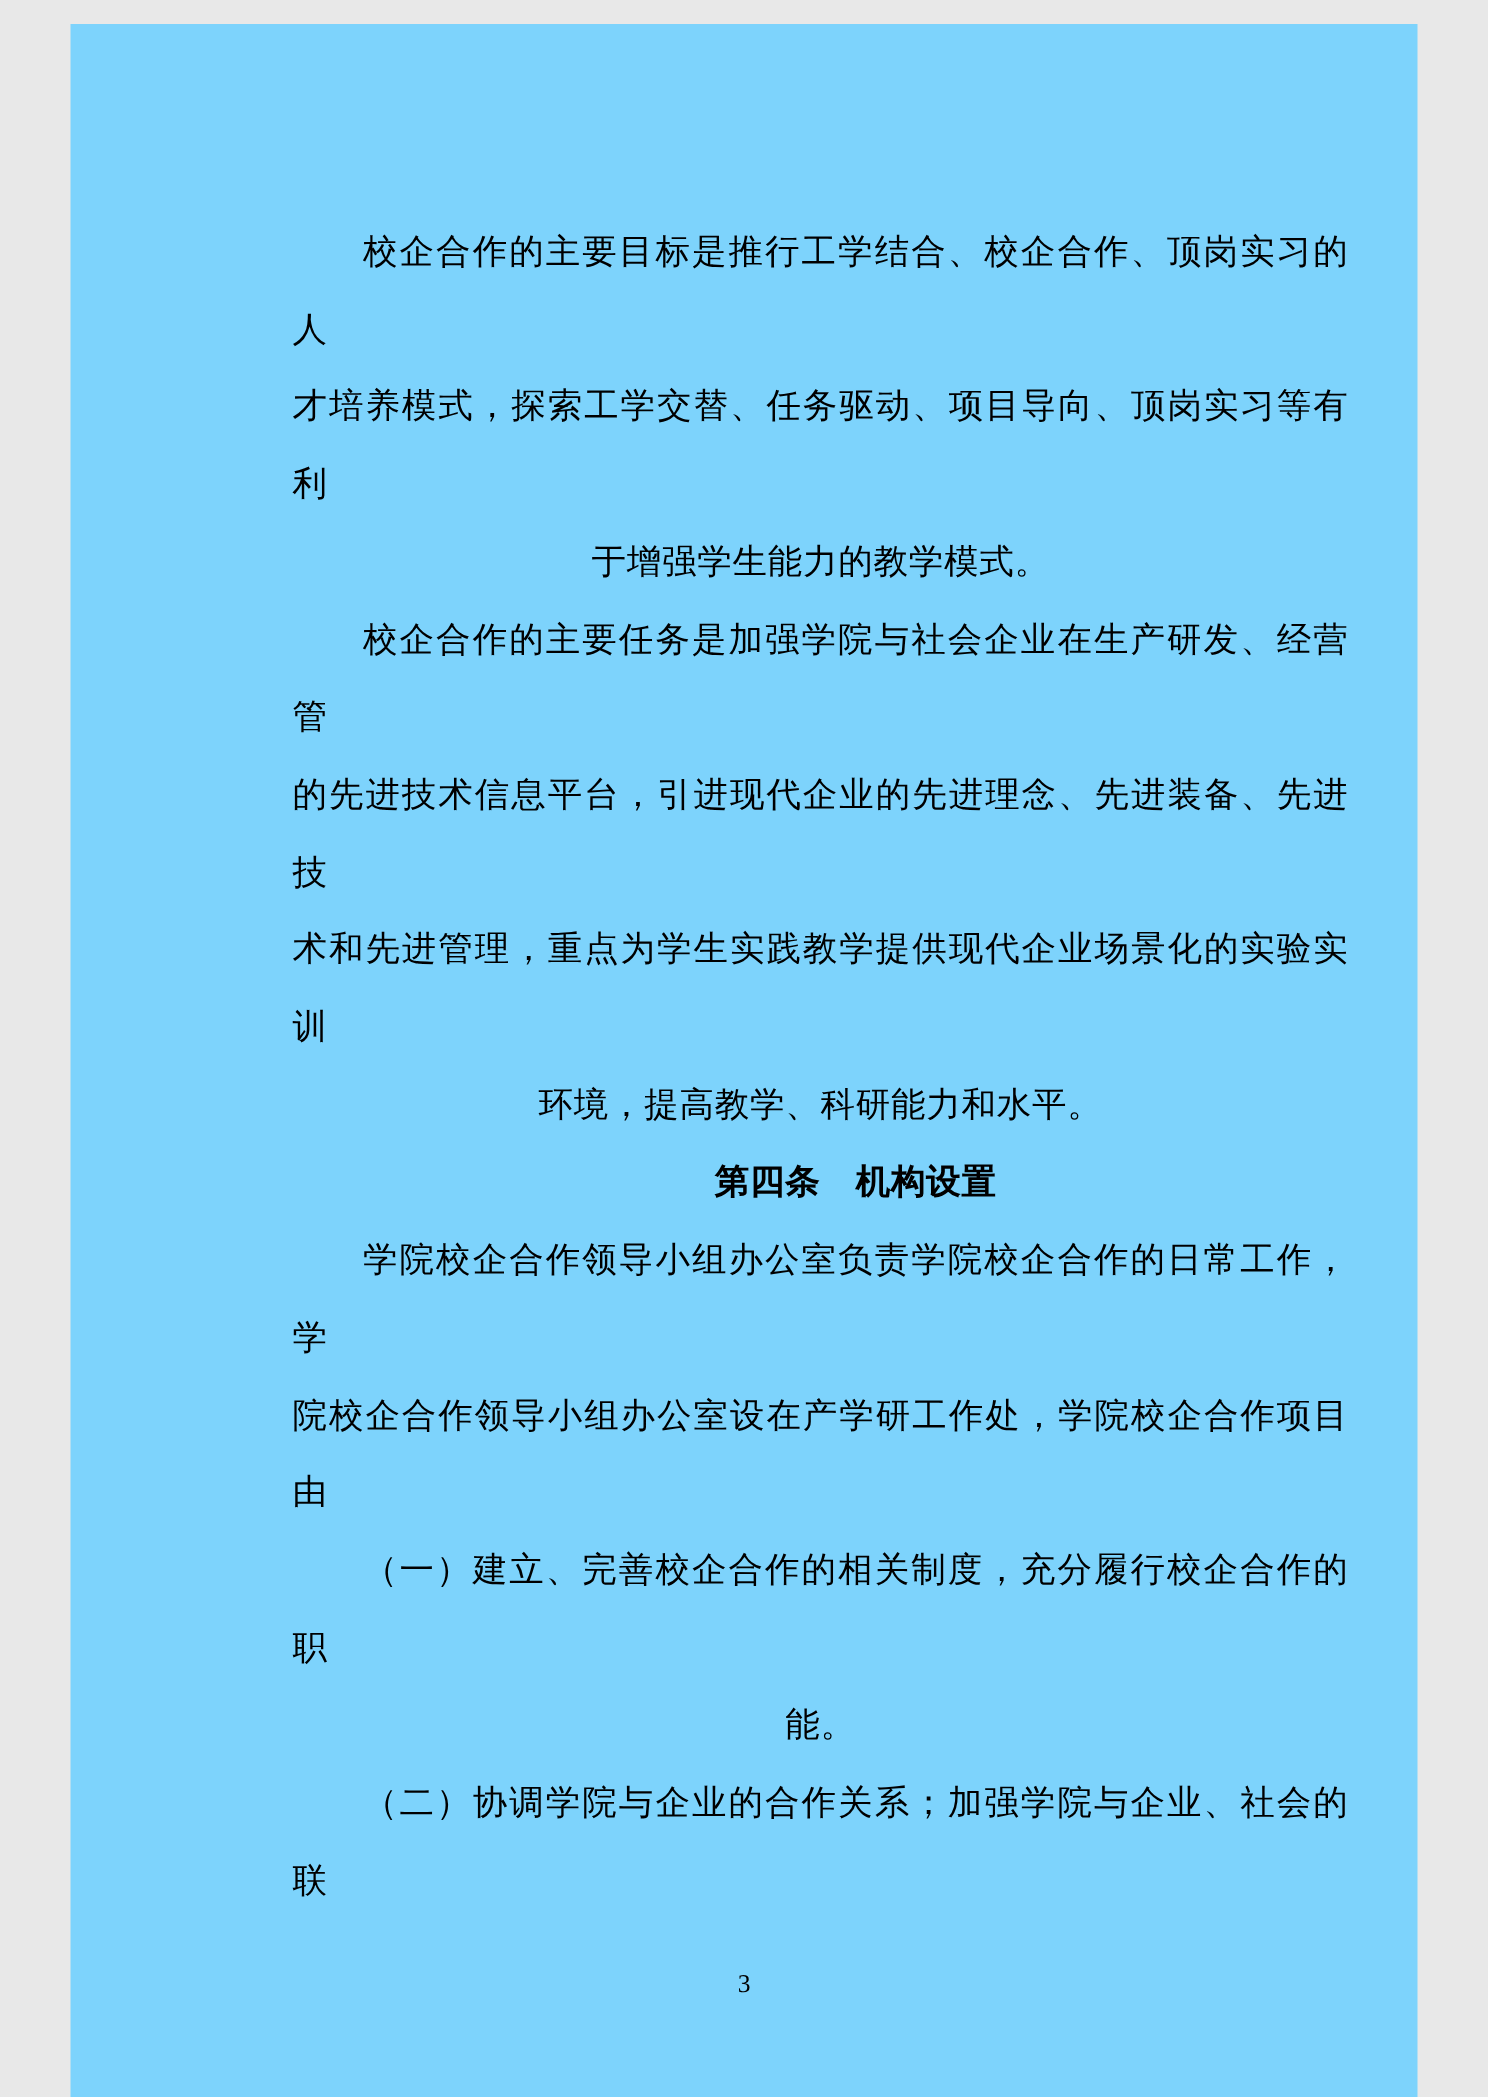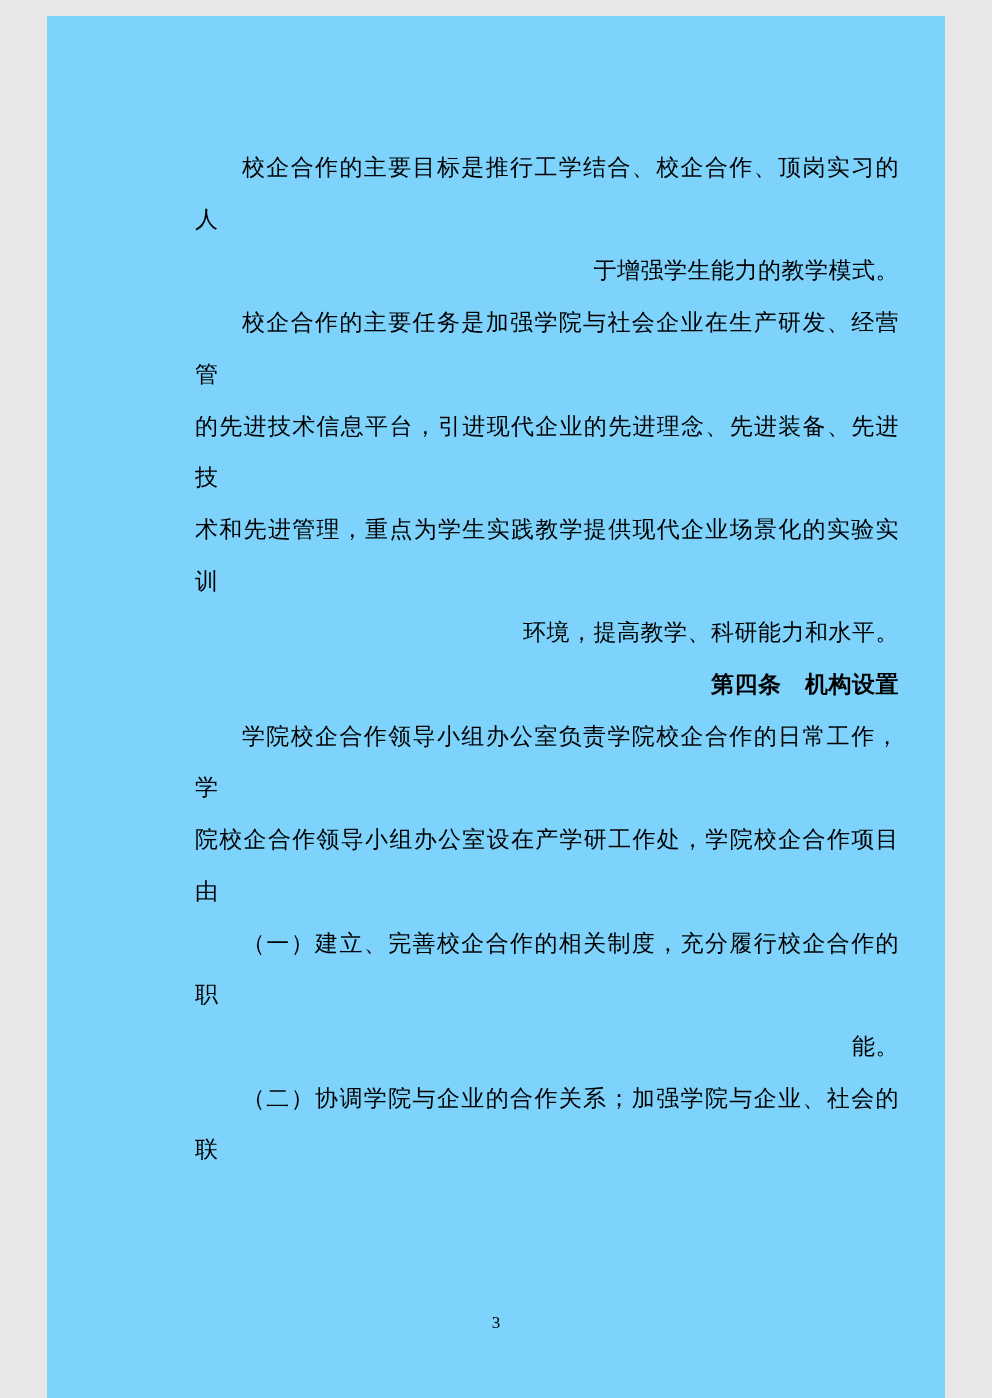--- a/index.html
+++ b/index.html
@@ -20,21 +20,21 @@
   .text-body {
     position: absolute;
     left: 148px;
     top: 126px;
     width: 704px;
   }
   .line {
     font-size: 23px;
     line-height: 51.7px;
     letter-spacing: 0.5px;
-    text-align: right;
+    text-align: center;
     white-space: nowrap;
   }
   .line.fill {
     white-space: normal;
     text-align: justify;
     text-align-last: justify;
     text-justify: inter-character;
   }
   .line.indent {
     text-indent: 47px;
@@ -53,20 +53,21 @@
     line-height: 24px;
     color: #000000;
   }
 </style>
 </head>
 <body>
 
 <div class="page">
   <div class="text-body">
       <div class="line indent fill">校企合作的主要目标是推行工学结合、校企合作、顶岗实习的人</div>
+      <div class="line fill">才培养模式，探索工学交替、任务驱动、项目导向、顶岗实习等有利</div>
       <div class="line">于增强学生能力的教学模式。</div>
       <div class="line indent fill">校企合作的主要任务是加强学院与社会企业在生产研发、经营管</div>
       <div class="line fill">的先进技术信息平台，引进现代企业的先进理念、先进装备、先进技</div>
       <div class="line fill">术和先进管理，重点为学生实践教学提供现代企业场景化的实验实训</div>
       <div class="line">环境，提高教学、科研能力和水平。</div>
       <div class="line heading indent">第四条　机构设置</div>
       <div class="line indent fill">学院校企合作领导小组办公室负责学院校企合作的日常工作，学</div>
       <div class="line fill">院校企合作领导小组办公室设在产学研工作处，学院校企合作项目由</div>
       <div class="line indent fill">（一）建立、完善校企合作的相关制度，充分履行校企合作的职</div>
       <div class="line">能。</div>

